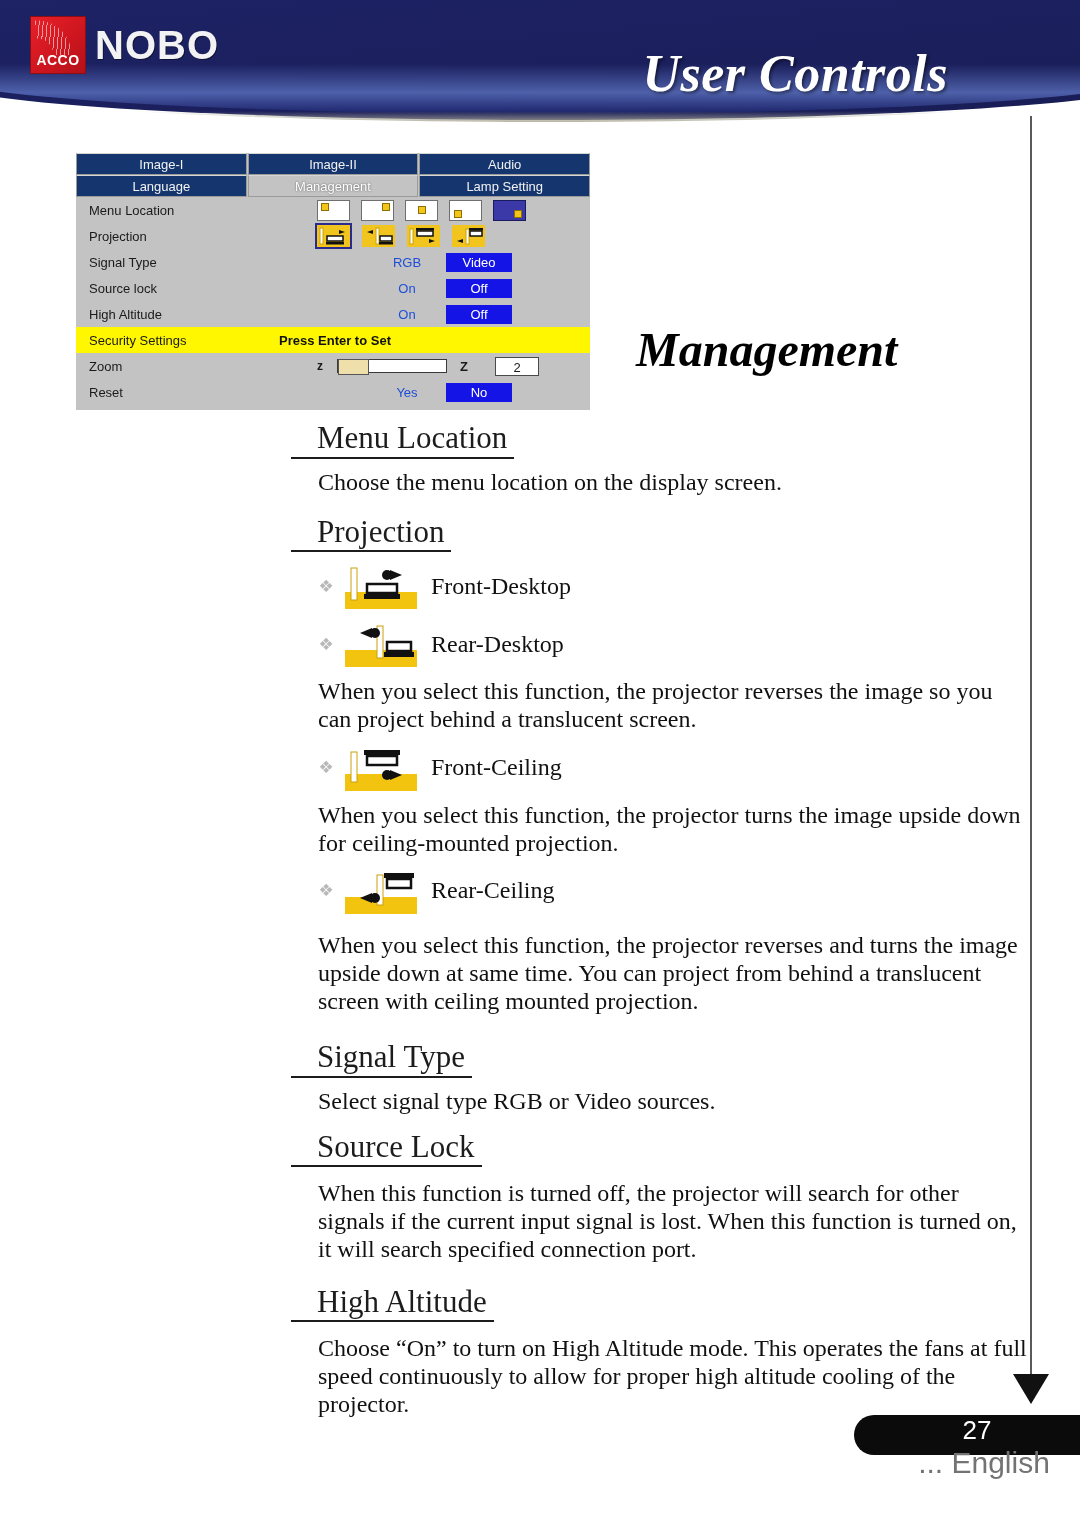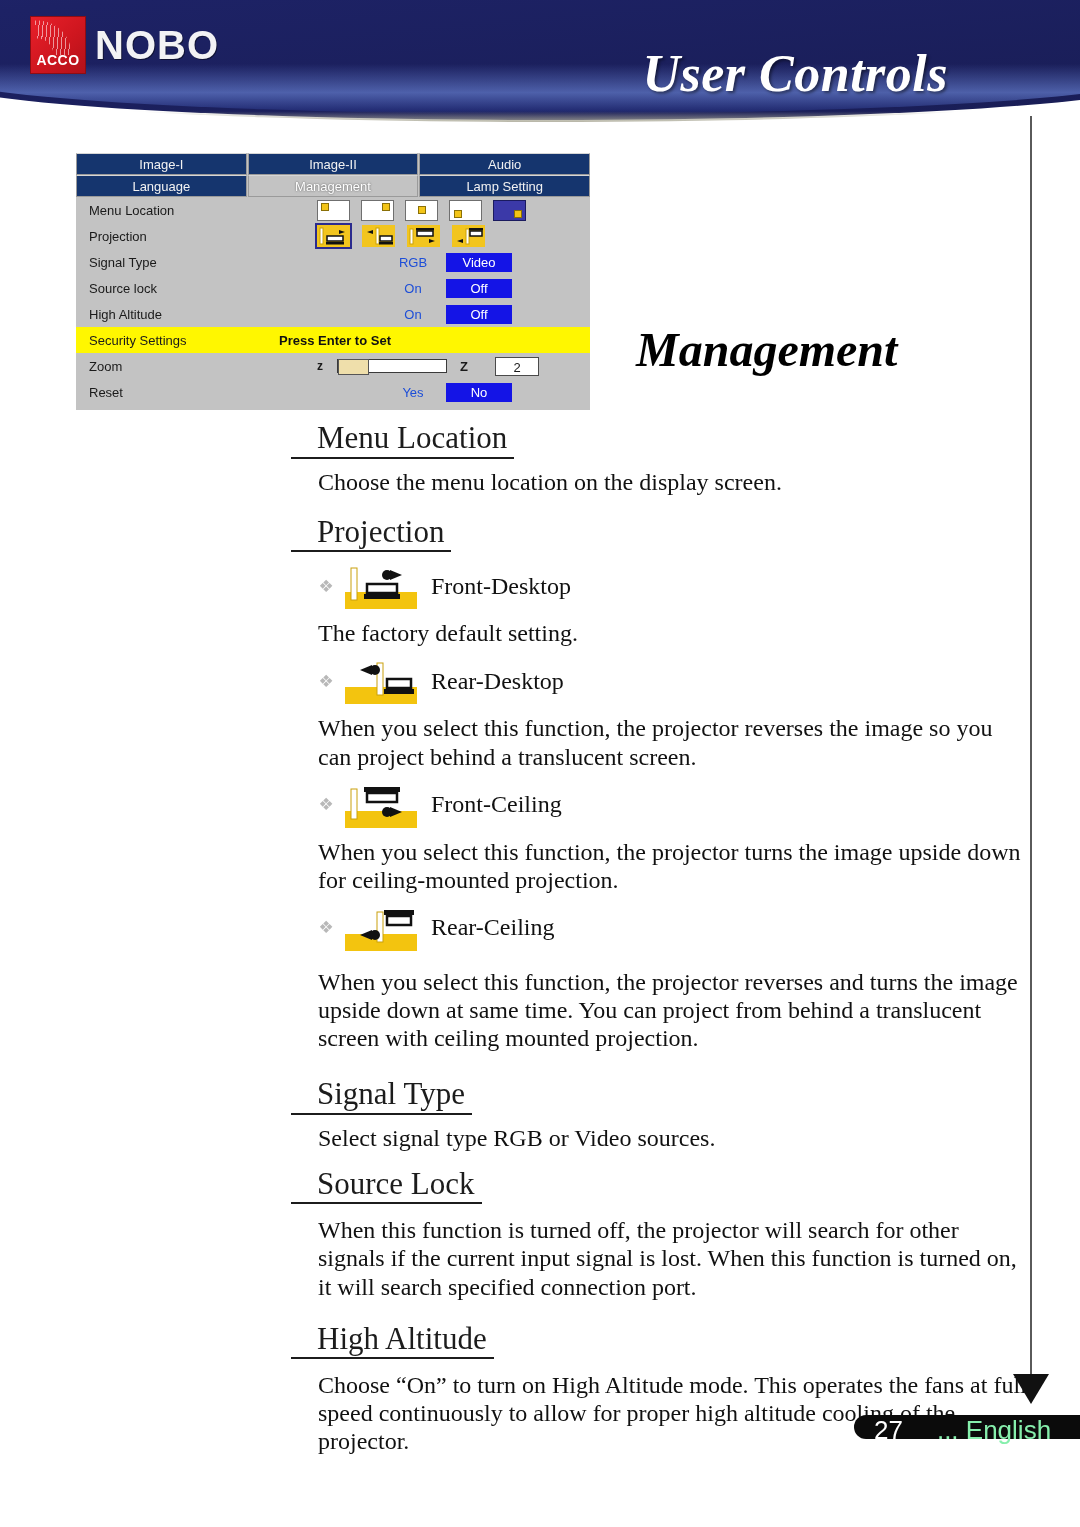--- a/index.html
+++ b/index.html
@@ -100,21 +100,21 @@
     display:flex; align-items:center;
     height:26px; padding-left:13px;
     font-size:13px; color:#1a1a1a;
   }
   .osd-row .label { width:190px; flex:0 0 auto; }
   .osd-row.hl { background:#fff700; }
   .osd-hlcenter { flex:1; margin-right:36px; font-weight:600; color:#111; }
   .opt-dim { color:#1d4ed8; width:66px; text-align:center; flex:0 0 auto; }
   .opt-sel {
     background:#1414e6; color:#ffffff; width:66px; text-align:center;
-    flex:0 0 auto; height:19px; line-height:19px; 
+    flex:0 0 auto; height:19px; line-height:19px; margin-left:6px;
   }
 
   
   .ml-icons { display:flex; gap:11px; margin-left:38px; }
   .ml-ic {
     width:33px; height:21px; background:#ffffff;
     border:1px solid #6f6f6f; position:relative;
   }
   .ml-ic.sel { background:#3b39a8; border:1px solid #1a1a5e; }
   .ml-ic i {
@@ -185,31 +185,32 @@
   }
   .varrow {
     position:absolute; left:1013px; top:1374px;
     width:0; height:0;
     border-left:18px solid transparent;
     border-right:18px solid transparent;
     border-top:30px solid #111111;
   }
   .footer-pill {
     position:absolute; left:854px; top:1415px;
-    width:226px; height:24px;
+    width:226px; height:40px;
     background:#0b0b0b;
     border-radius:20px 0 0 20px;
-    display:flex; 
+    display:flex; align-items:center;
     font-family:"Liberation Sans", sans-serif;
+    flex-direction:column;
   }
   .footer-page {
     color:#ffffff; font-size:26px; margin-left:20px;
   }
   .footer-lang {
-    color:#86efac; font-size:26px; margin-left:34px;
+    color:#737373; font-size:30px; margin-left:34px;
   }
 </style>
 </head>
 <body>
 
 <div class="header">
   <div class="header-curve"></div>
   <div class="header-shine"></div>
   <div class="header-edge"></div>
 
@@ -364,21 +365,20 @@
             <rect x="6" y="6" width="6" height="32" fill="#fff" stroke="#c9a00c"></rect>
             <rect x="22" y="22" width="30" height="9" fill="#fff" stroke="#111" stroke-width="2.5"></rect>
             <rect x="19" y="32" width="36" height="5" fill="#111"></rect>
             <path d="M45 8 l12 5 -12 5 z" fill="#111"></path>
             <circle cx="42" cy="13" r="5" fill="#111"></circle>
           </svg>
         </span>
       </span>
       <span class="btxt">Front-Desktop</span>
     </div>
-    <p class="para">The factory default setting.</p>
 
     <div class="bullet">
       <span class="dia">❖</span>
       <span class="bic">
         <span class="picon">
           <svg width="72" height="44" viewBox="0 0 72 44">
             <rect x="32" y="6" width="6" height="32" fill="#fff" stroke="#c9a00c"></rect>
             <rect x="42" y="22" width="24" height="9" fill="#fff" stroke="#111" stroke-width="2.5"></rect>
             <rect x="39" y="32" width="30" height="5" fill="#111"></rect>
             <path d="M27 8 l-12 5 12 5 z" fill="#111"></path>

